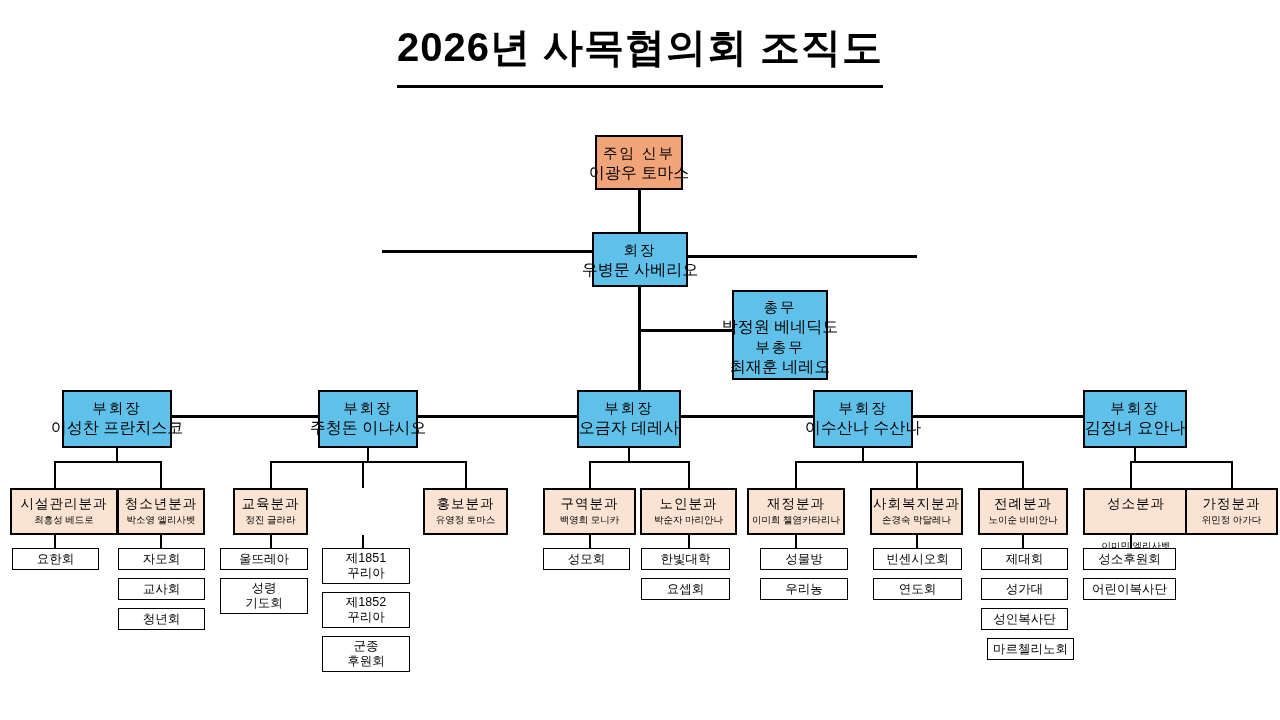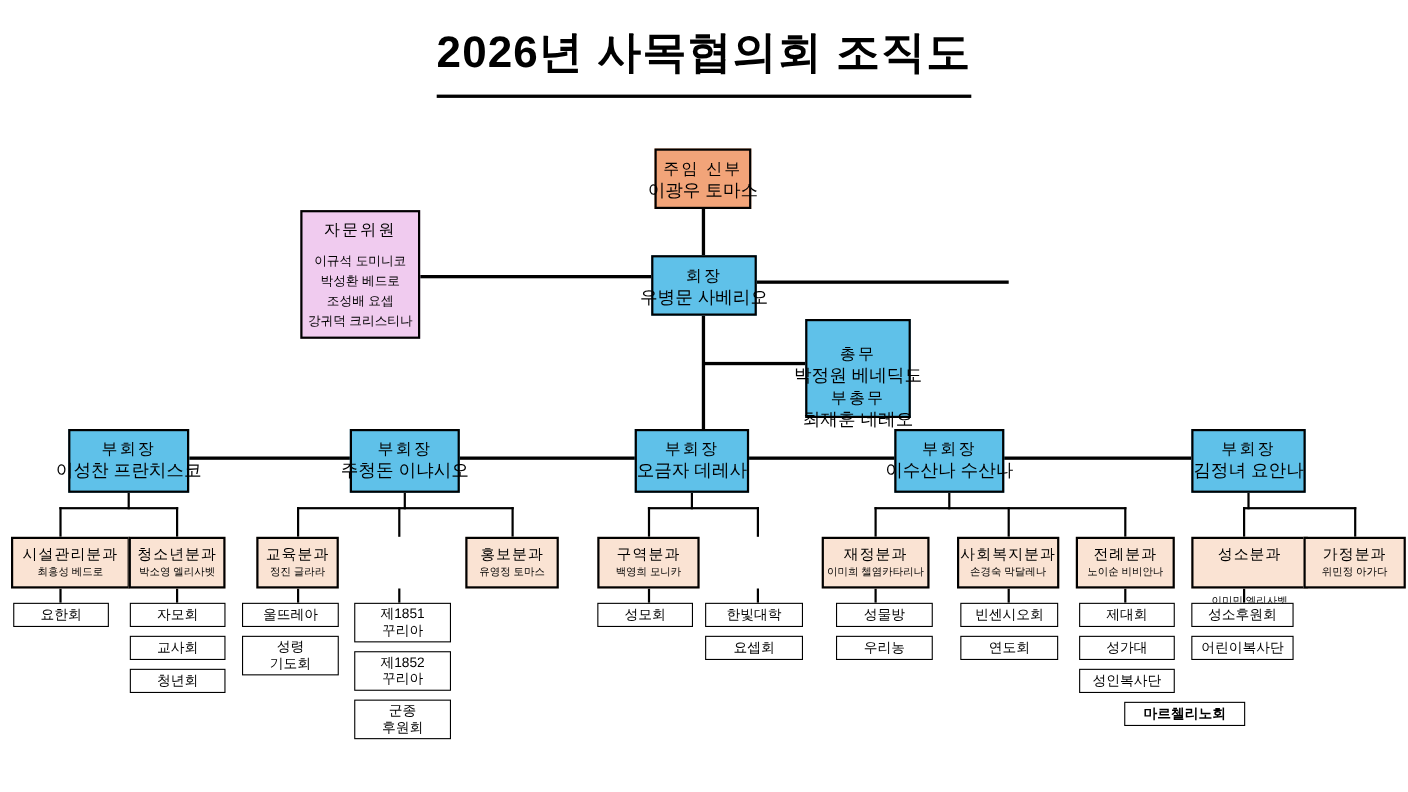--- a/index.html
+++ b/index.html
@@ -34,35 +34,28 @@
 
 <div class="stage" id="stage">
 
   <h1 class="title"><span class="title-text">2026년 사목협의회 조직도</span></h1>
 
   <div class="node salmon" style="left:595px;top:135px;width:88px;height:55px">
     <div class="bt">주임 신부</div>
     <div class="bn">이광우 토마스</div>
   </div>
 
-  <div class="node pink col" style="left:273px;top:191px;width:109px;height:117px">
-    <div class="bt mb">자문위원</div>
-    <div class="mline">이규석 도미니코</div>
-    <div class="mline">박성환 베드로</div>
-    <div class="mline">조성배 요셉</div>
-    <div class="mline">강귀덕 크리스티나</div>
-  </div>
 
   <div class="node blue" style="left:592px;top:232px;width:96px;height:55px">
     <div class="bt">회장</div>
     <div class="bn">우병문 사베리오</div>
   </div>
 
 
-  <div class="node blue" style="left:732px;top:290px;width:96px;height:90px;padding:20px 2px">
+  <div class="node blue" style="left:732px;top:290px;width:96px;height:90px;padding:6px 2px">
     <div class="bt">총무</div>
     <div class="bn">박정원 베네딕도</div>
     <div class="bt">부총무</div>
     <div class="bn">최재훈 네레오</div>
   </div>
 
 <div class="cline" style="left: 638px; top: 190px; width: 3px; height: 42px;"></div>
     <div class="cline" style="left: 382px; top: 250px; width: 210px; height: 3px;"></div>
     <div class="cline" style="left: 688px; top: 255px; width: 229px; height: 3px;"></div>
     <div class="cline" style="left: 638px; top: 287px; width: 3px; height: 130px;"></div>
@@ -125,20 +118,24 @@
     <div class="cline" style="left: 628px; top: 448px; width: 2px; height: 15px;"></div>
     <div class="cline" style="left: 589px; top: 461px; width: 101px; height: 2px;"></div>
     <div class="cline" style="left: 589px; top: 461px; width: 2px; height: 27px;"></div>
     <div class="node peach dbox" style="left: 543px; top: 488px; width: 93px; height: 47px;">
       <div class="dt">구역분과</div>
       <div class="dn">백영희 모니카</div>
     </div>
     <div class="cline" style="left: 589px; top: 535px; width: 2px; height: 13px;"></div>
     <div class="wnode" style="left: 543px; top: 548px; width: 87px; height: 22px;">성모회</div>
     <div class="cline" style="left: 688px; top: 461px; width: 2px; height: 27px;"></div>
+    <div class="node peach dbox" style="left: 640px; top: 488px; width: 97px; height: 47px;">
+      <div class="dt">노인분과</div>
+      <div class="dn">박순자 마리안나</div>
+    </div>
     <div class="cline" style="left: 688px; top: 535px; width: 2px; height: 13px;"></div>
     <div class="wnode" style="left: 641px; top: 548px; width: 89px; height: 22px;">한빛대학</div>
     <div class="wnode" style="left: 641px; top: 578px; width: 89px; height: 22px;">요셉회</div>
     <div class="node blue" style="left: 813px; top: 390px; width: 100px; height: 58px;">
       <div class="bt">부회장</div>
       <div class="bn">이수산나 수산나</div>
     </div>
     <div class="cline" style="left: 862px; top: 448px; width: 2px; height: 15px;"></div>
     <div class="cline" style="left: 795px; top: 461px; width: 229px; height: 2px;"></div>
     <div class="cline" style="left: 795px; top: 461px; width: 2px; height: 27px;"></div>
@@ -159,21 +156,21 @@
     <div class="wnode" style="left: 873px; top: 578px; width: 89px; height: 22px;">연도회</div>
     <div class="cline" style="left: 1022px; top: 461px; width: 2px; height: 27px;"></div>
     <div class="node peach dbox" style="left: 978px; top: 488px; width: 90px; height: 47px;">
       <div class="dt">전례분과</div>
       <div class="dn">노이순 비비안나</div>
     </div>
     <div class="cline" style="left: 1022px; top: 535px; width: 2px; height: 13px;"></div>
     <div class="wnode" style="left: 981px; top: 548px; width: 87px; height: 22px;">제대회</div>
     <div class="wnode" style="left: 981px; top: 578px; width: 87px; height: 22px;">성가대</div>
     <div class="wnode" style="left: 981px; top: 608px; width: 87px; height: 22px;">성인복사단</div>
-    <div class="wnode" style="left: 1022px; top: 638px; width: 110px; height: 22px; font-weight: bold;">마르첼리노회</div>
+    <div class="wnode" style="left: 987px; top: 638px; width: 87px; height: 22px;">마르첼리노회</div>
     <div class="node blue" style="left: 1083px; top: 390px; width: 104px; height: 58px;">
       <div class="bt">부회장</div>
       <div class="bn">김정녀 요안나</div>
     </div>
     <div class="cline" style="left: 1134px; top: 448px; width: 2px; height: 15px;"></div>
     <div class="cline" style="left: 1130px; top: 461px; width: 103px; height: 2px;"></div>
     <div class="cline" style="left: 1130px; top: 461px; width: 2px; height: 27px;"></div>
     <div class="node peach dbox" style="left: 1083px; top: 488px; width: 106px; height: 47px; gap: 27px;">
       <div class="dt">성소분과</div>
       <div class="dn">이미민 엘리사벳</div>

